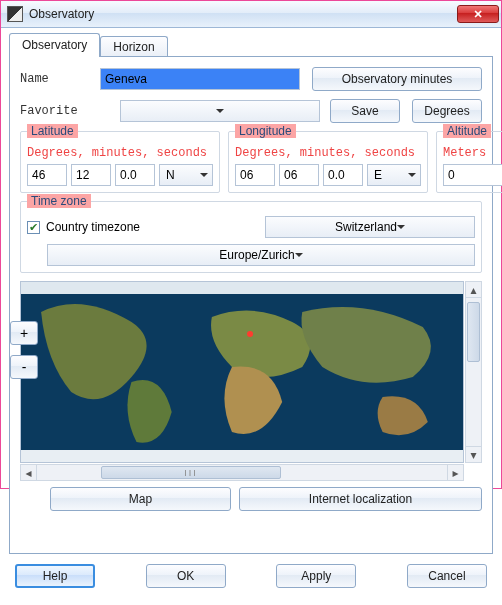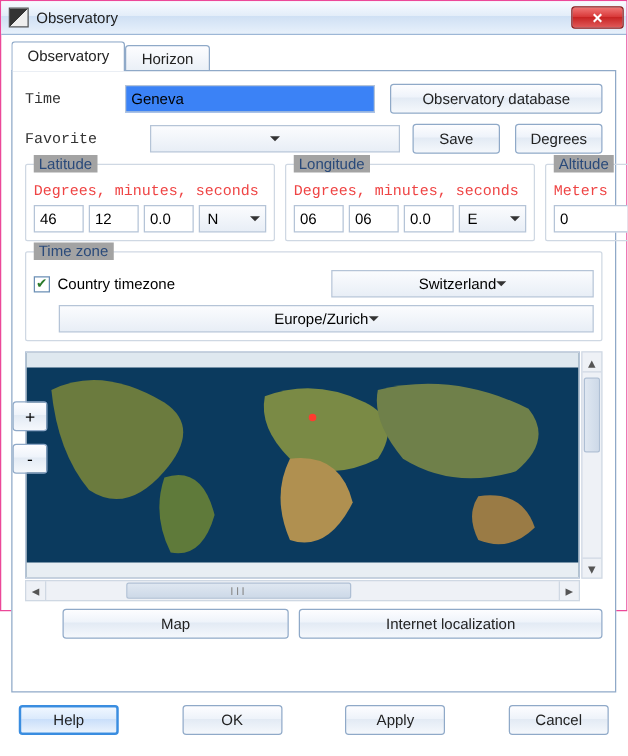--- a/index.html
+++ b/index.html
@@ -140,21 +140,21 @@
   .group {
     border:1px solid #cfd8e3;
     border-radius:2px;
     padding: 14px 6px 6px 6px;
     position:relative;
     margin-bottom:8px;
   }
   .group > .legend {
     position:absolute;
     top:-8px; left:6px;
-    background:#a3a3a3;
+    background:#fca5a5;
     padding:0 4px;
     color:#2a4a7a;
     font-size:12px;
   }
   .group .sublbl {
     font-family: "SimSun","Courier New",monospace;
     color:#ef4444;
     font-size:12px;
     margin-bottom:4px;
   }
@@ -296,24 +296,24 @@
   </div>
 
   <div class="tabstrip">
     <div class="tab active">Observatory</div>
     <div class="tab inactive">Horizon</div>
   </div>
 
   <div class="tabpanel">
 
     <div class="row">
-      <div class="lbl">Time</div>
+      <div class="lbl">Name</div>
       <input class="textinput" style="flex: 0 0 200px;" value="Geneva">
       <div style="flex:1"></div>
-      <div class="btn wide">Observatory database</div>
+      <div class="btn wide">Observatory minutes</div>
     </div>
 
     <div class="row">
       <div class="lbl">Favorite</div>
       <div class="combo" style="flex:0 0 200px">
         <span></span>
         <span class="arrow"></span>
       </div>
       <div style="flex:1"></div>
       <div class="btn small" style="margin-right:12px">Save</div>

